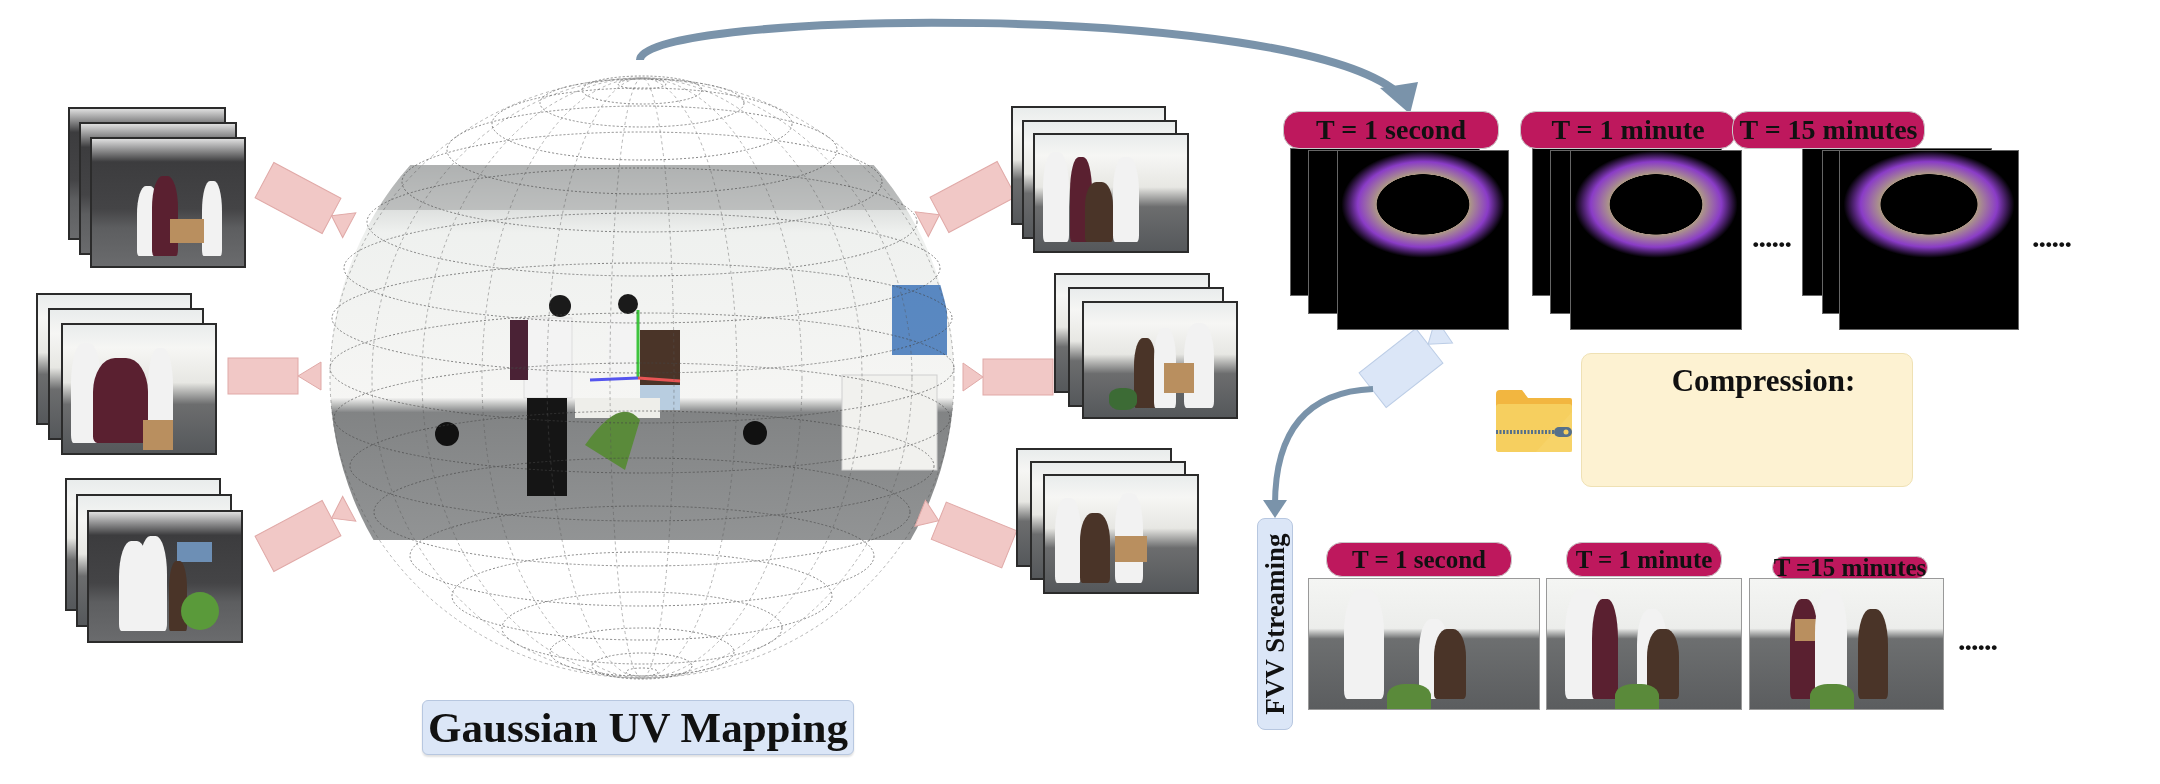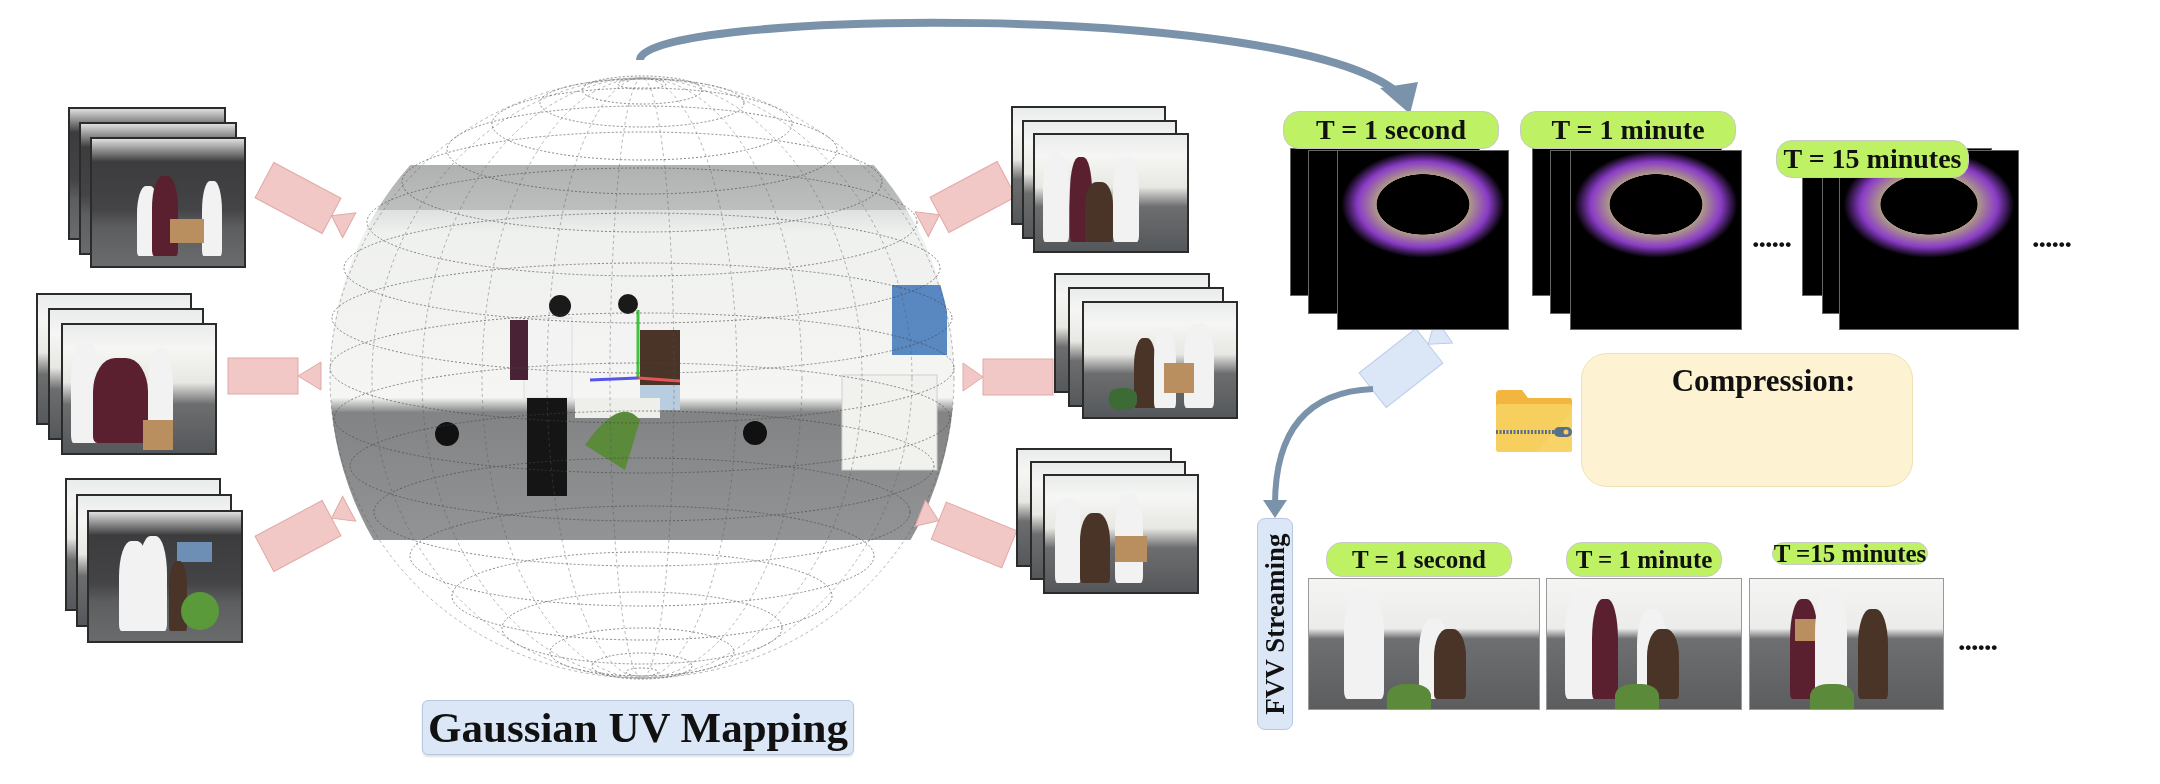--- a/index.html
+++ b/index.html
@@ -5,31 +5,31 @@
   html, body { margin:0; padding:0; background:#ffffff; }
   body { width:2160px; height:784px; position:relative; overflow:hidden; font-family:"Liberation Serif", serif; }
   .abs { position:absolute; }
   svg.overlay { position:absolute; left:0; top:0; }
   .photo { position:absolute; border:2px solid #2b2b2b; box-sizing:border-box; overflow:hidden; }
   .photo.room { background:
       linear-gradient(180deg, #e9ecec 0%, #f6f6f4 18%, #e7e7e3 45%, #6c6d6e 62%, #55585b 100%); }
   .photo.room.dark { background:
       linear-gradient(180deg, #dedede 0%, #3c3c3e 18%, #444446 55%, #5d5e60 70%, #6a6b6d 100%); }
   .fig { position:absolute; bottom:8%; border-radius:40% 40% 8% 8%; }
-  .label-box { position:absolute; background:#bef264; border:1.5px solid #c9c9c9; border-radius:16px; box-sizing:border-box;
+  .label-box { position:absolute; background:#be185d; border:1.5px solid #c9c9c9; border-radius:16px; box-sizing:border-box;
                display:flex; align-items:center; justify-content:center; font-weight:bold; color:#111; white-space:nowrap; }
   .uvmap { position:absolute; left:422px; top:700px; width:432px; height:55px; background:#dbe6f7; border:1.5px solid #b7c7e0;
            border-radius:6px; box-sizing:border-box; display:flex; align-items:center; justify-content:center;
            font-weight:bold; font-size:43px; color:#111; box-shadow:0 2px 2px rgba(0,0,0,0.12); }
   .fvv { position:absolute; left:1257px; top:518px; width:36px; height:212px; background:#dbe6f7; border:1.5px solid #b7c7e0;
          border-radius:8px; box-sizing:border-box; }
   .fvv span { position:absolute; left:50%; top:50%; transform:translate(-50%,-50%) rotate(-90deg); white-space:nowrap;
               font-weight:bold; font-size:27px; color:#111; }
   .compress { position:absolute; left:1581px; top:353px; width:332px; height:134px; background:#fdf2d2; border:1.5px solid #efe1b4;
-              border-radius:26px; box-sizing:border-box; text-align:center; color:#111; padding-top:8px;padding-left:33px; }
+              border-radius:10px; box-sizing:border-box; text-align:center; color:#111; padding-top:8px;padding-left:33px; }
   .compress .t { font-weight:bold; font-size:31px; line-height:38px; }
   .compress .l { font-size:30px; line-height:38px; }
   .dots { position:absolute; font-weight:bold; font-size:30px; letter-spacing:-1px; color:#111; line-height:1; }
   .pc { position:absolute; background:#000; border:1px solid #666; box-sizing:border-box; overflow:hidden; }
   .pc.front { background:radial-gradient(ellipse 45% 28% at 50% 30%, rgba(0,0,0,1) 60%, rgba(0,0,0,0) 61%),
       radial-gradient(ellipse 48% 30% at 50% 30%, #7fd04a 0%, #c7dd57 40%, #8a3cc7 80%, #000 100%),
       #000; }
   .bframe { position:absolute; border:1px solid #999; box-sizing:border-box; overflow:hidden;
       background:linear-gradient(180deg,#f4f5f3 0%, #ecedeb 38%, #6d6f70 46%, #5b5d5f 100%); }
 </style>
@@ -234,21 +234,21 @@
   <div class="pc abs" style="left:1532px;top:148px;width:190px;height:148px;"></div>
   <div class="pc abs" style="left:1550px;top:150px;width:190px;height:164px;"></div>
   <div class="pc front abs" style="left:1570px;top:150px;width:172px;height:180px;"></div>
   <div class="label-box" style="left:1520px;top:111px;width:216px;height:38px;font-size:28px;">T = 1 minute</div>
 </div>
 <div class="dots" style="left:1752px;top:222px;">......</div>
 <div>
   <div class="pc abs" style="left:1802px;top:148px;width:190px;height:148px;"></div>
   <div class="pc abs" style="left:1822px;top:150px;width:190px;height:164px;"></div>
   <div class="pc front abs" style="left:1839px;top:150px;width:180px;height:180px;"></div>
-  <div class="label-box" style="left:1776px;top:111px;width:193px;height:38px;font-size:28px;margin-top:29px;">T = 15 minutes</div>
+  <div class="label-box" style="left:1732px;top:111px;width:193px;height:38px;font-size:28px;">T = 15 minutes</div>
 </div>
 <div class="dots" style="left:2032px;top:222px;">......</div>
 
 <div class="abs" style="left:1496px;top:390px;width:76px;height:62px;">
   <svg width="76" height="62" viewBox="0 0 76 62">
     <path d="M0 4 Q0 0 4 0 L26 0 L32 8 L74 8 Q76 8 76 10 L76 58 Q76 62 72 62 L4 62 Q0 62 0 58 Z" fill="#f2b640"></path>
     <rect x="0" y="14" width="76" height="48" rx="3" fill="#f6cf5f"></rect>
     <path d="M40 62 L76 22 L76 62 Z" fill="#f8d66e" opacity="0.6"></path>
     <line x1="0" y1="42" x2="62" y2="42" stroke="#56708a" stroke-width="4" stroke-dasharray="2 1.5"></line>
     <rect x="58" y="37" width="18" height="10" rx="5" fill="#56708a"></rect>
@@ -274,21 +274,21 @@
 
 <div class="label-box" style="left:1566px;top:542px;width:156px;height:35px;font-size:25px;">T = 1 minute</div>
 <div class="bframe" style="left:1546px;top:578px;width:196px;height:132px;">
   <div class="fig" style="left:18px;width:40px;height:110px;background:#f2f2f2;"></div>
   <div class="fig" style="left:45px;width:26px;height:100px;background:#5a2030;"></div>
   <div class="fig" style="left:90px;width:30px;height:90px;background:#f2f2f2;"></div>
   <div class="fig" style="left:100px;width:32px;height:70px;background:#4a3428;"></div>
   <div class="abs" style="left:68px;top:105px;width:44px;height:30px;border-radius:40% 40% 0 0;background:#5a8a3a;"></div>
 </div>
 
-<div class="label-box" style="left:1772px;top:542px;width:156px;height:23px;font-size:25px;">T =15 minutes</div>
+<div class="label-box" style="left:1772px;top:556px;width:156px;height:23px;font-size:25px;">T =15 minutes</div>
 <div class="bframe" style="left:1749px;top:578px;width:195px;height:132px;">
   <div class="fig" style="left:40px;width:28px;height:100px;background:#5a2030;"></div>
   <div class="abs" style="left:45px;top:40px;width:30px;height:22px;background:#b98f5f;"></div>
   <div class="fig" style="left:65px;width:32px;height:110px;background:#f2f2f2;"></div>
   <div class="fig" style="left:108px;width:30px;height:90px;background:#4a3428;"></div>
   <div class="abs" style="left:60px;top:105px;width:44px;height:30px;border-radius:40% 40% 0 0;background:#5a8a3a;"></div>
 </div>
 <div class="dots" style="left:1958px;top:625px;">......</div>
 
 </body></html>

